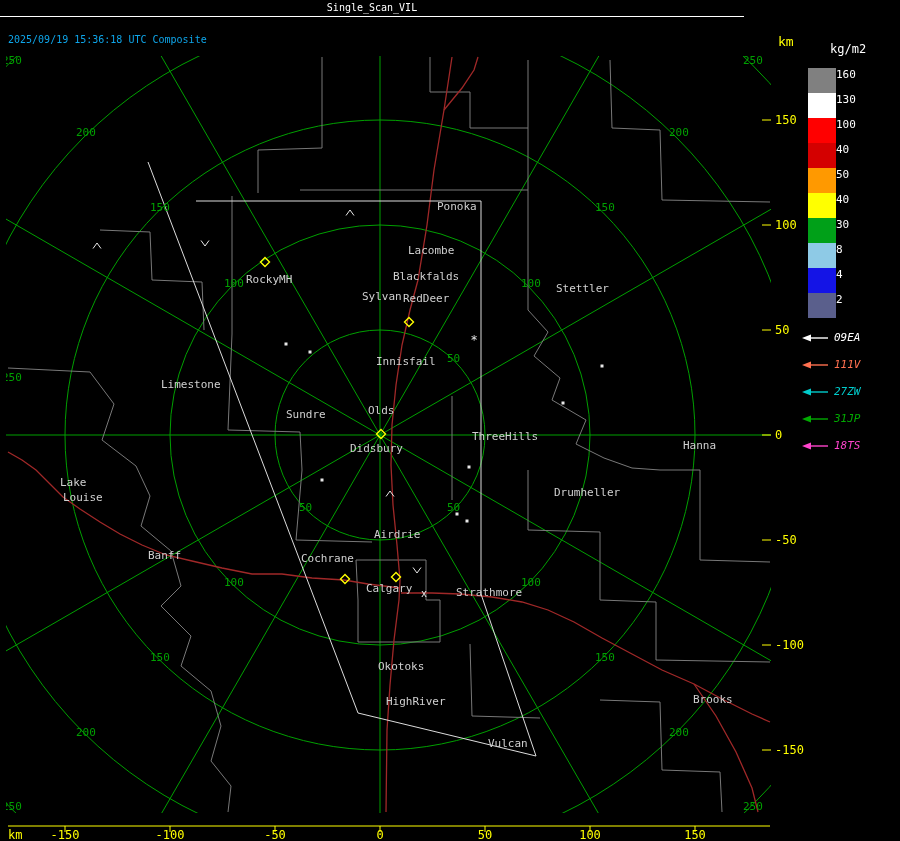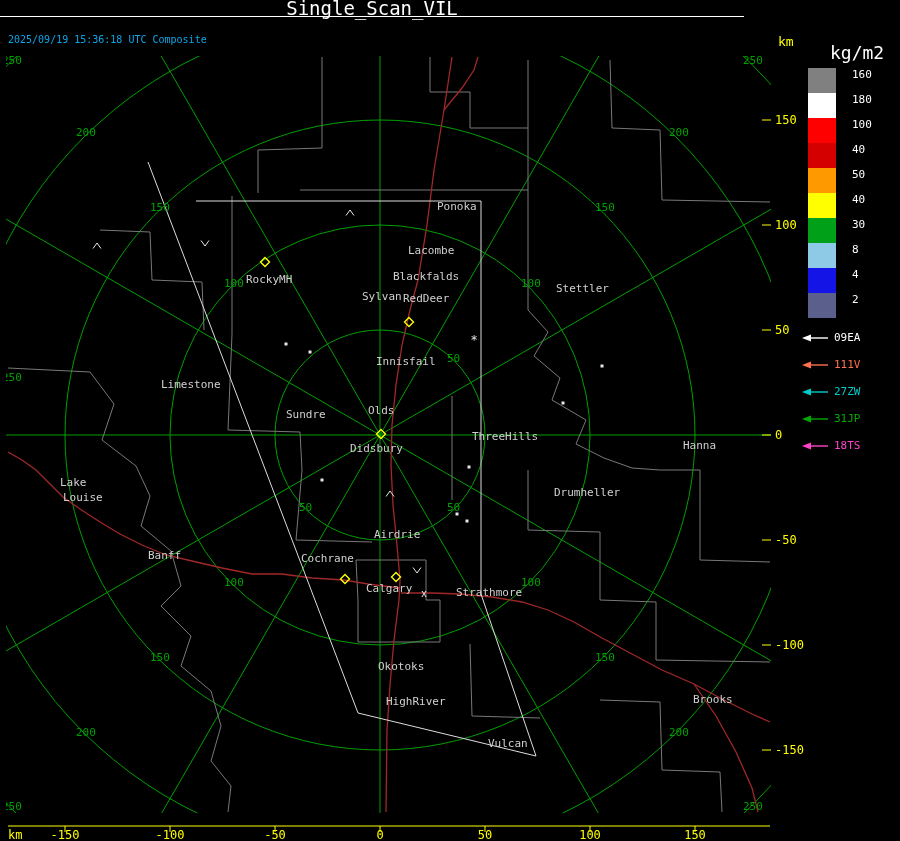--- a/index.html
+++ b/index.html
@@ -1,33 +1,33 @@
 <!DOCTYPE html>
 <html><head>
 <meta charset="utf-8">
 <style>
   *{margin:0;padding:0;box-sizing:border-box}
   html,body{background:#000}
   body{width:900px;height:841px;position:relative;overflow:hidden;
        font-family:"DejaVu Sans Mono",monospace;}
   .titlebar{position:absolute;top:0;left:0;width:744px;height:17px;
-            border-bottom:1px solid #ffffff;color:#ffffff;font-size:19px;
+            border-bottom:1px solid #ffffff;color:#ffffff;font-size:10px;
             text-align:center;line-height:16px;}
   .timestamp{position:absolute;left:8px;top:34px;color:#0ea5e9;font-size:10px;}
   .y-unit{position:absolute;left:778px;top:34px;color:#ffff00;font-size:13px;}
   #map-svg{position:absolute;left:0;top:0;}
   svg text{font-family:"DejaVu Sans Mono",monospace;}
   .legend{position:absolute;left:800px;top:42px;width:100px;}
-  .legend-unit{margin-left:30px;color:#ffffff;font-size:18px;height:16px;margin-bottom:10px;}
+  .legend-unit{margin-left:30px;color:#ffffff;font-size:12px;height:16px;margin-bottom:10px;}
   .scale-row{display:flex;height:25px;align-items:flex-start;}
   .scale-box{width:28px;height:25px;margin-left:8px;flex:none;}
-  .scale-label{color:#ffffff;font-size:11px;line-height:13px;margin-left:16px;}
+  .scale-label{color:#ffffff;font-size:11px;line-height:13px;margin-left:0;}
   .sites{margin-top:6px;}
   .site-row{display:flex;align-items:center;height:27px;}
-  .site-label{font-size:11px;margin-left:4px;}
+  .site-label{font-size:11px;margin-left:4px;font-style:italic;}
 </style>
 </head>
 <body>
 
 <div class="titlebar">Single_Scan_VIL</div>
 <div class="timestamp">2025/09/19 15:36:18 UTC Composite</div>
 <div class="y-unit">km</div>
 
 <svg id="map-svg" width="900" height="841" viewBox="0 0 900 841">
   <defs>
@@ -183,21 +183,21 @@
 
 <div class="legend">
   <div class="legend-unit">kg/m2</div>
   <div>
       <div class="scale-row">
         <div class="scale-box" style="background: rgb(128, 128, 128);"></div>
         <div class="scale-label">160</div>
       </div>
       <div class="scale-row">
         <div class="scale-box" style="background: rgb(255, 255, 255);"></div>
-        <div class="scale-label">180</div>
+        <div class="scale-label">130</div>
       </div>
       <div class="scale-row">
         <div class="scale-box" style="background: rgb(255, 0, 0);"></div>
         <div class="scale-label">100</div>
       </div>
       <div class="scale-row">
         <div class="scale-box" style="background: rgb(212, 0, 0);"></div>
         <div class="scale-label">40</div>
       </div>
       <div class="scale-row">

